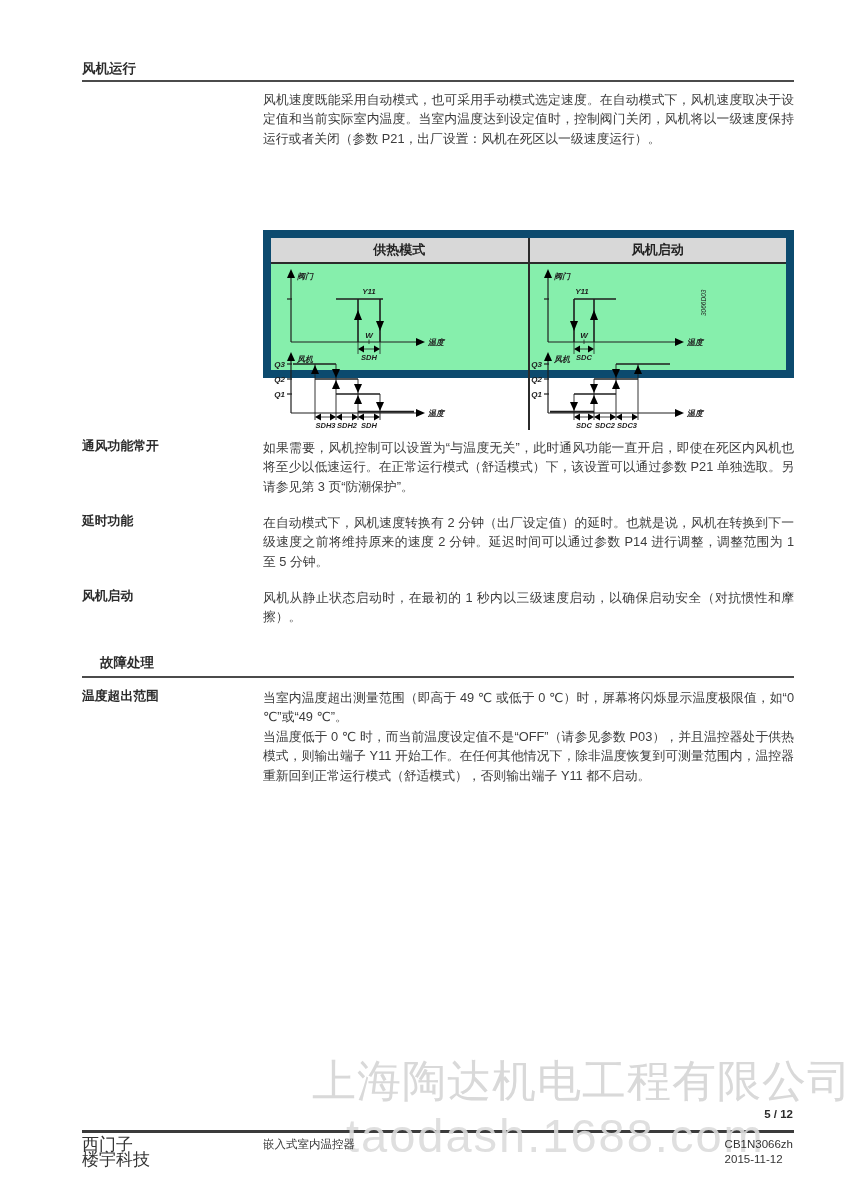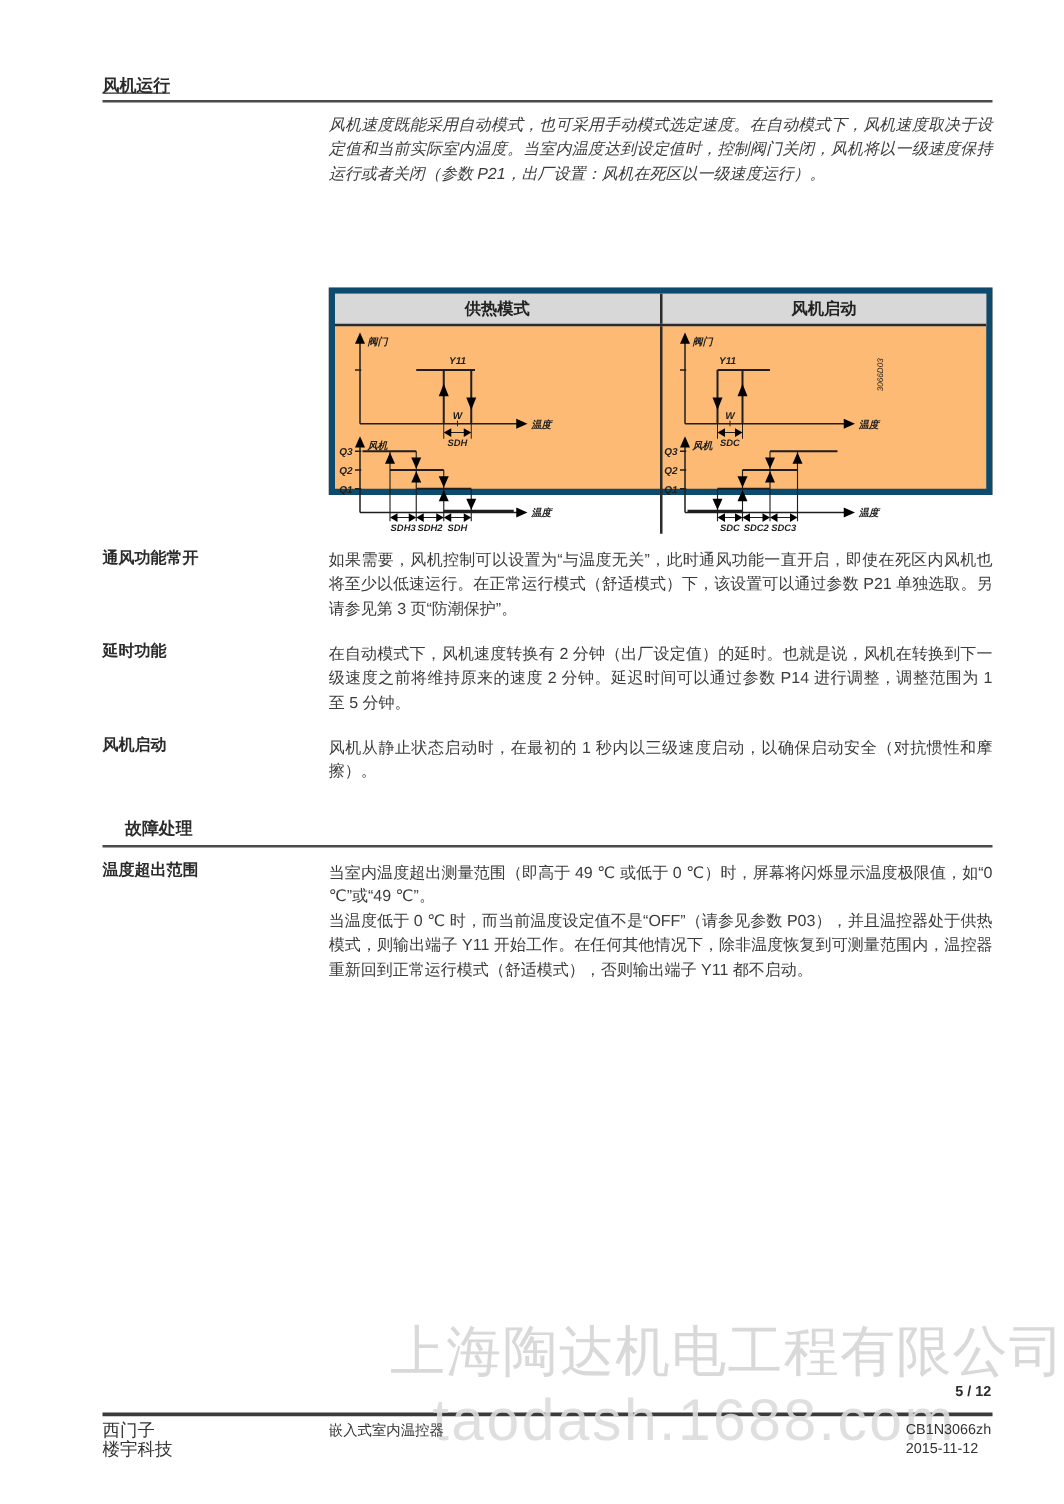--- a/index.html
+++ b/index.html
@@ -17,38 +17,38 @@
   .body-text {
     position:absolute; left:263px; width:531px;
     font-size:12.8px; line-height:19.4px; text-align:justify; color:#3c3c3c; z-index:1;
   }
   .body-text p { margin:0; }
   .side-label {
     position:absolute; left:82px; font-weight:bold; font-size:12.8px; color:#2b2b2b; z-index:1;
   }
   
   .mode-table {
-    position:absolute; left:263px; top:230px; width:531px; height:166px;
-    border:5px solid #0c4a6e; box-sizing:border-box; background:#fdba74; z-index:1;
+    position:absolute; left:263px; top:230px; width:531px; height:148px;
+    border:8px solid #0c4a6e; box-sizing:border-box; background:#86efac; z-index:1;
   }
   .mode-header { display:flex; height:24px; background:#d8d8d8; border-bottom:2px solid #2b2b2b; }
   .mode-header .hcell {
     flex:1; text-align:center; font-weight:bold; font-size:13px; line-height:24px; color:#222;
   }
   .mode-header .hcell:first-child { border-right:2px solid #2b2b2b; }
   .mode-body { display:flex; height:166px; }
   .mode-body .bcell { flex:1; overflow:hidden;font-style:italic; }
   .mode-body .bcell:first-child { border-right:2px solid #2b2b2b; }
   svg text { font-family:"Liberation Sans","DejaVu Sans",sans-serif; fill:#1e1e1e; }
   
   .pagenum {
     position:absolute; right:58px; top:1108px; font-weight:bold; font-size:11.5px; color:#2c2c2c; z-index:3;
   }
   .footer-left {
-    position:absolute; left:82px; top:1137px; font-size:14px; line-height:15px; color:#333; z-index:3;
+    position:absolute; left:82px; top:1137px; font-size:17px; line-height:15px; color:#333; z-index:3;
   }
   .footer-center {
     position:absolute; left:263px; top:1137px; font-size:11.5px; color:#333; z-index:3;
   }
   .footer-right {
     position:absolute; right:58px; top:1137px; font-size:11.5px; line-height:15px;
     text-align:left; color:#333; z-index:3;
   }
   
   .wm-company {
@@ -60,24 +60,24 @@
     color:#dcdcdc; opacity:0.9; white-space:nowrap; z-index:2;
   }
 </style>
 </head>
 <body>
 
 <div class="page">
 
   <div class="wm-company">上海陶达机电工程有限公司</div>
 
-  <div class="heading" style="top:60px;text-decoration:underline;">风机运行</div>
+  <div class="heading" style="top:60px;">风机运行</div>
   <div class="rule" style="top:80px;"></div>
 
-  <div class="body-text" style="top:90px;font-style:italic;">
+  <div class="body-text" style="top:90px;">
     <p>风机速度既能采用自动模式，也可采用手动模式选定速度。在自动模式下，风机速度取决于设定值和当前实际室内温度。当室内温度达到设定值时，控制阀门关闭，风机将以一级速度保持运行或者关闭（参数 P21，出厂设置：风机在死区以一级速度运行）。</p>
   </div>
 
   <div class="mode-table">
     <div class="mode-header">
       <div class="hcell">供热模式</div>
       <div class="hcell">风机启动</div>
     </div>
     <div class="mode-body">
       <div class="bcell">

